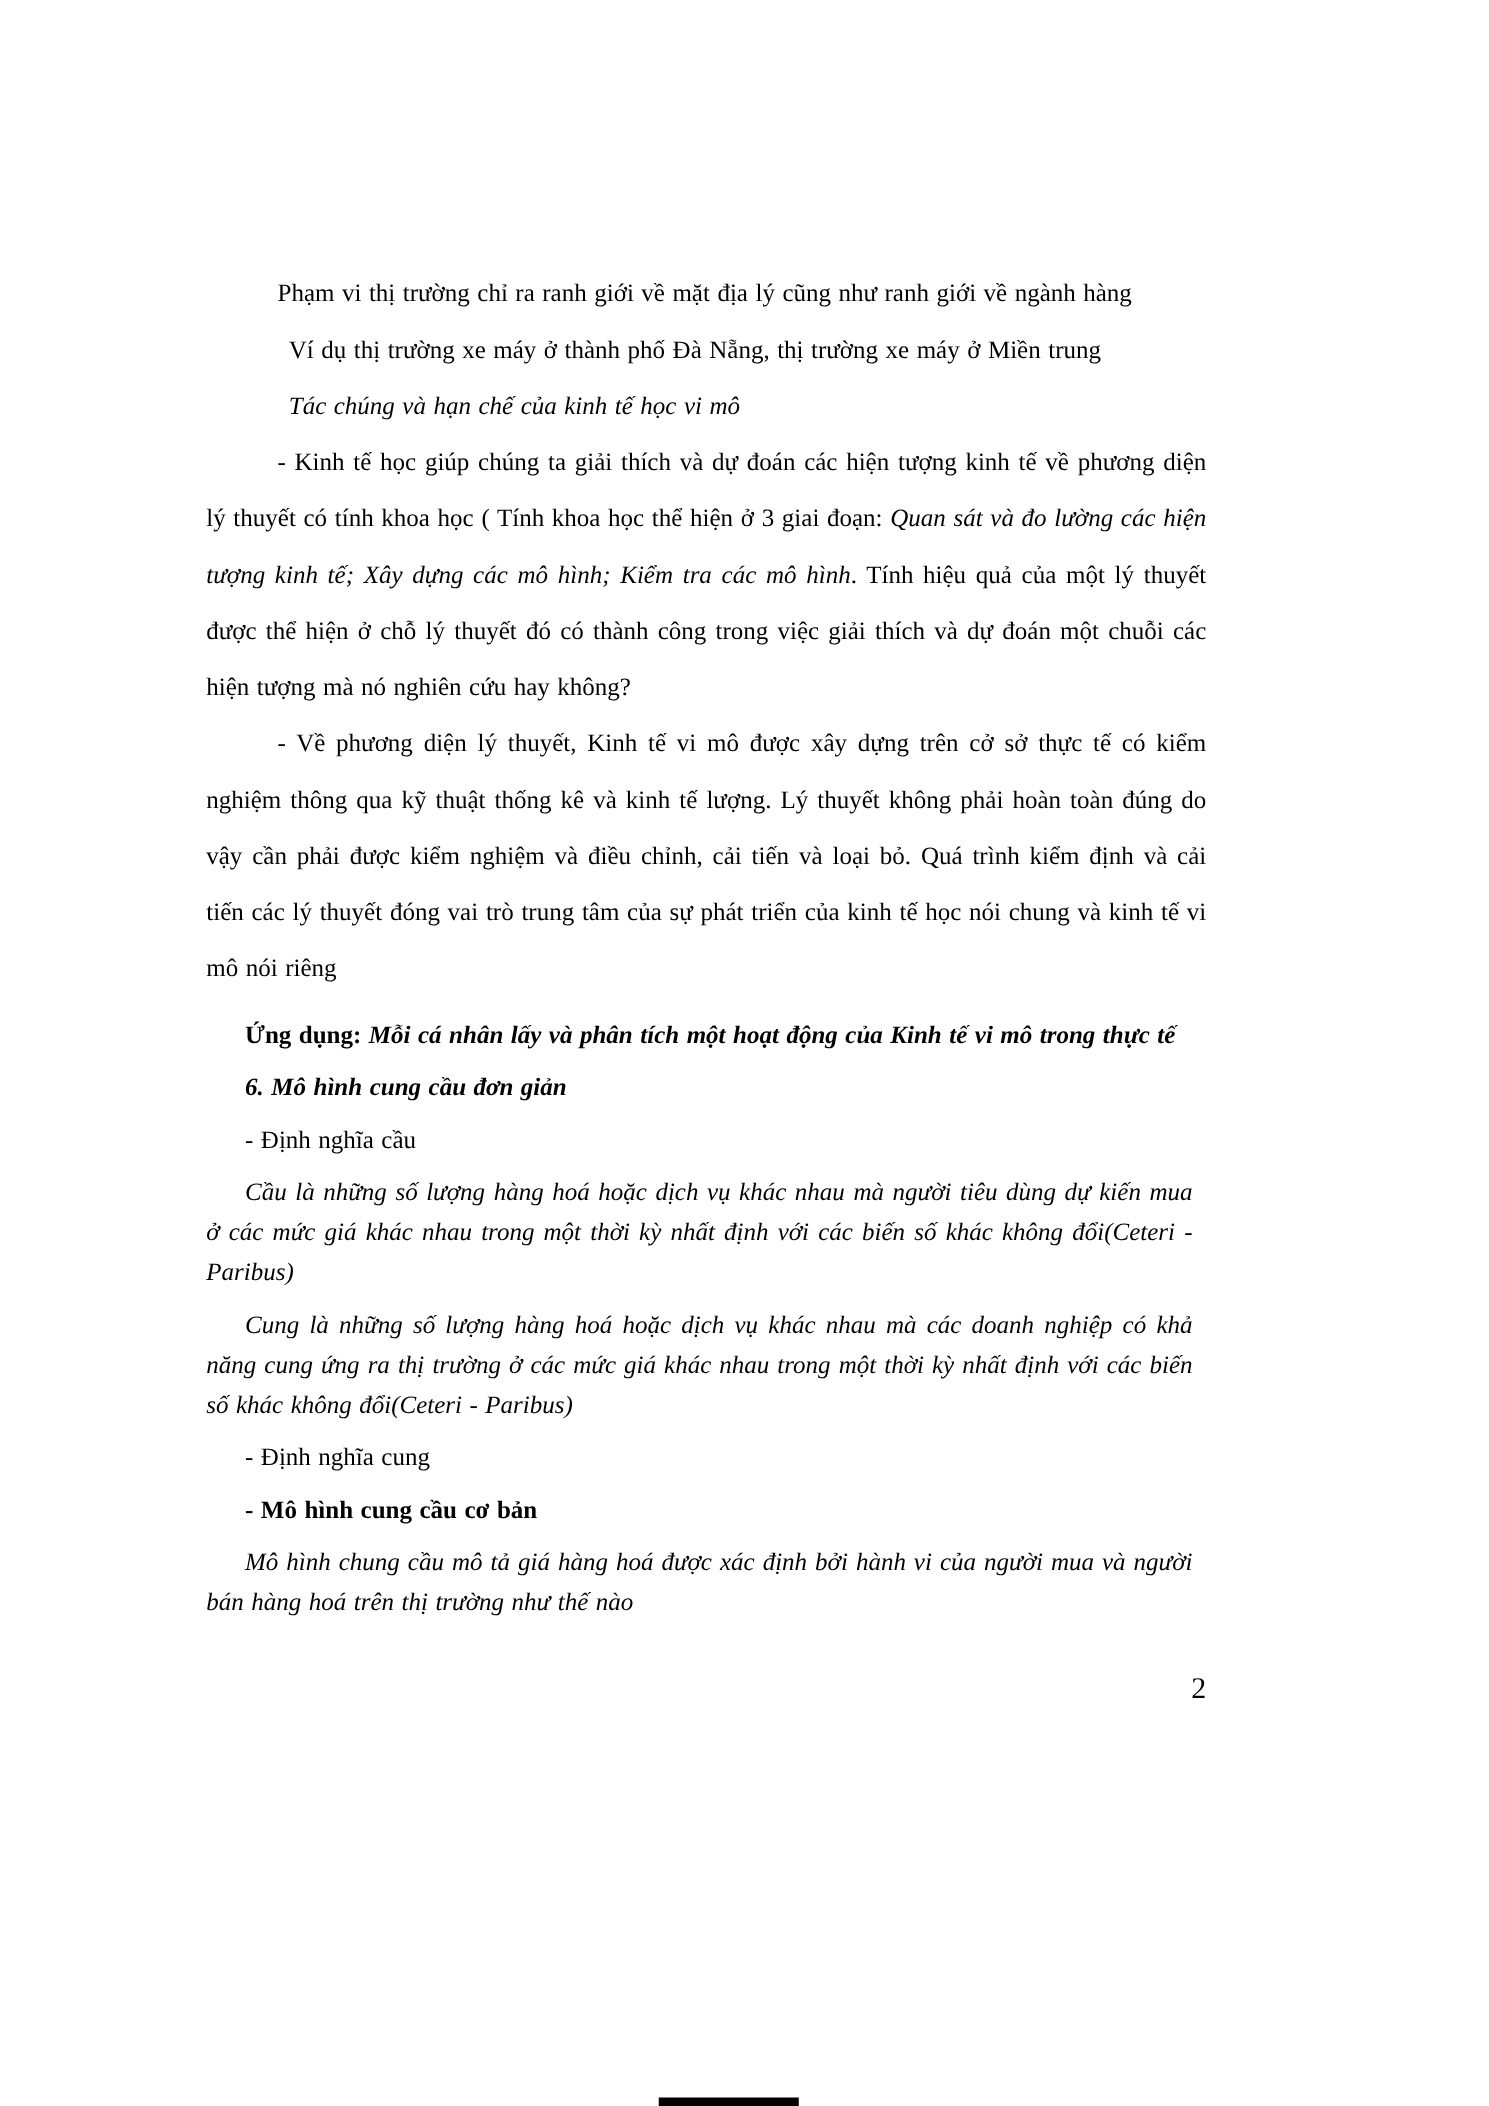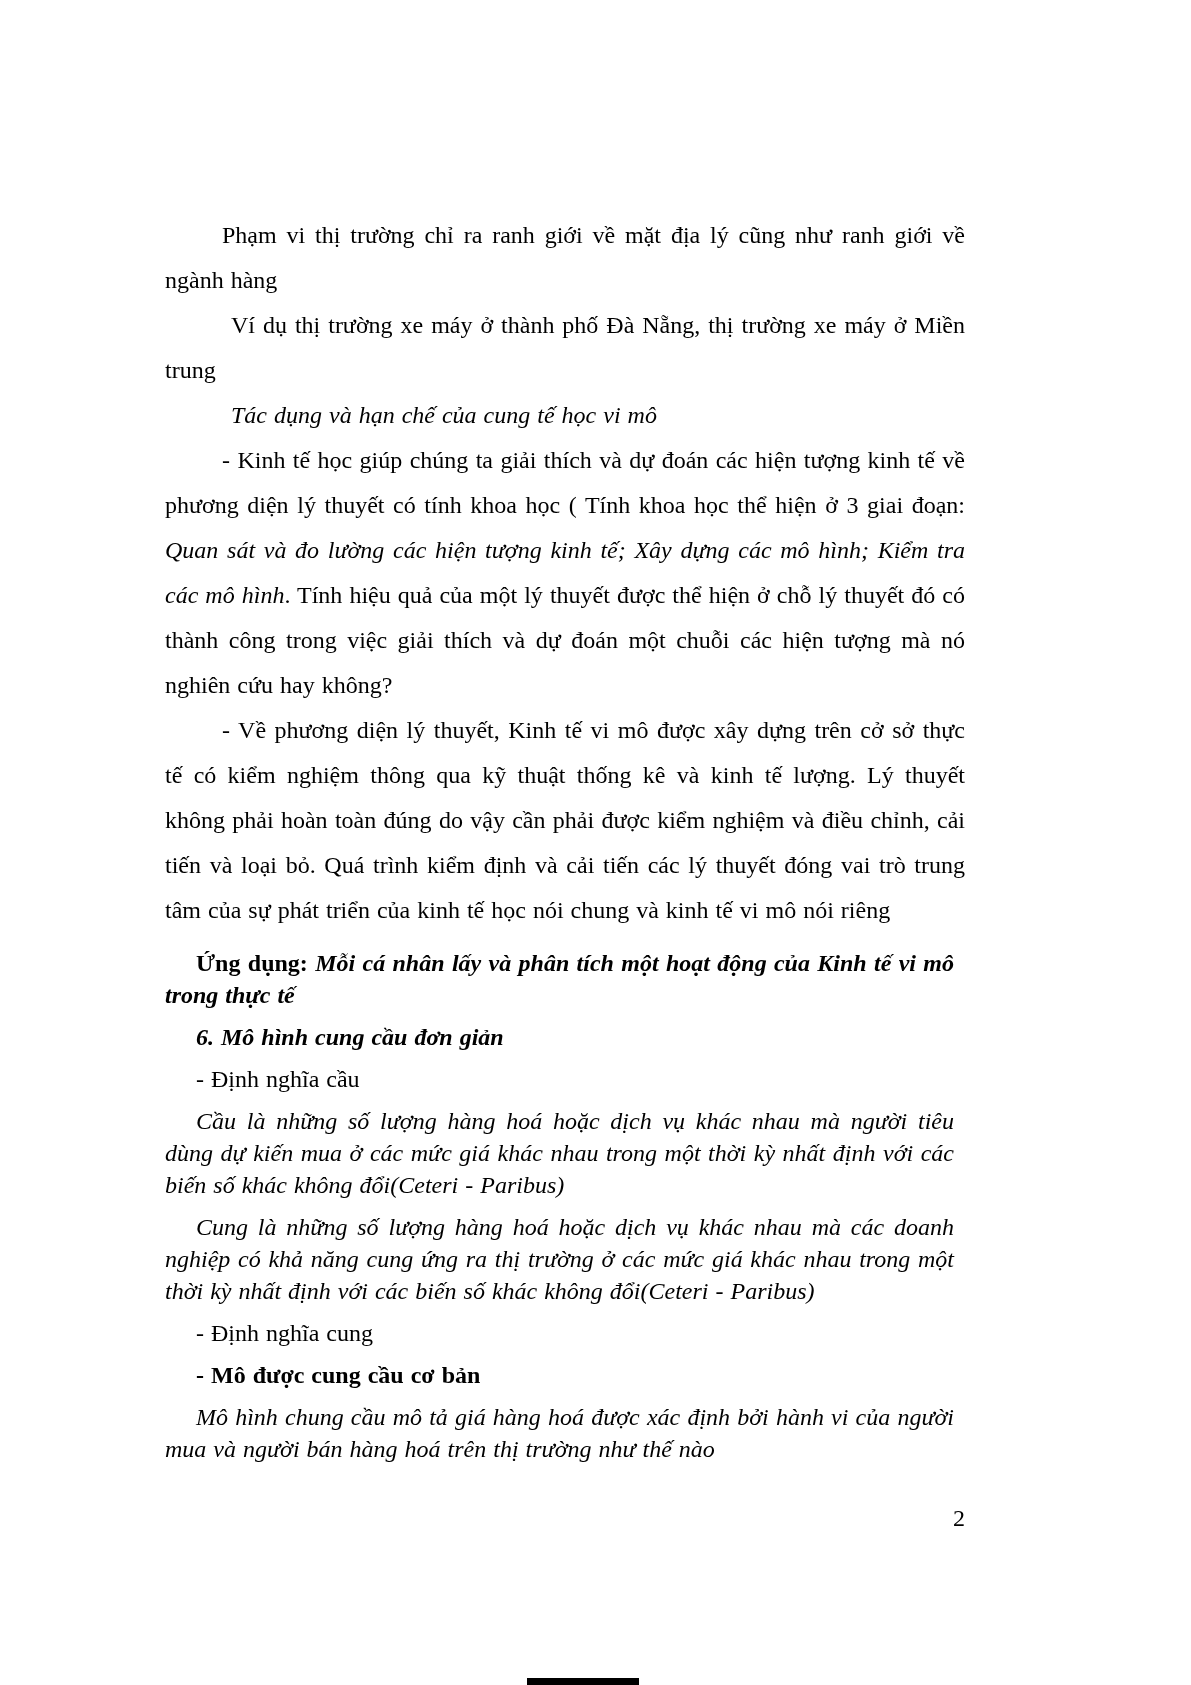--- a/index.html
+++ b/index.html
@@ -22,21 +22,21 @@
     height: 1685px;
     box-sizing: border-box;
     padding: 213px 226px 0 165px;
   }
   .doc-body {
     width: 800px;
   }
   p.para {
     margin: 0;
     padding: 0;
-    font-size: 24px;
+    font-size: 20px;
     text-align: justify;
     word-spacing: 1px;
   }
   p.sp    { line-height: 45px; margin: 0; }
   p.tight { line-height: 32px; margin: 10px 11px 0 0; }
   p.first-tight { margin-top: 14px; }
   .ind-lg { text-indent: 57px; }
   .ind-xl { text-indent: 66px; }
   .ind-md { text-indent: 31px; }
   span.b { font-weight: bold; }
@@ -57,29 +57,29 @@
     background: #000000;
   }
 </style>
 </head>
 <body>
 
 <div class="page">
   <div class="doc-body" id="doc-body">
       <p class="para sp ind-lg"><span>Phạm vi thị trường chỉ ra ranh giới về mặt địa lý cũng như ranh giới về ngành hàng</span></p>
       <p class="para sp ind-xl"><span>Ví dụ thị trường xe máy ở thành phố Đà Nẵng, thị trường xe máy ở Miền trung</span></p>
-      <p class="para sp ind-xl"><span class="i">Tác dụng và hạn chế của cung tế học vi mô</span></p>
+      <p class="para sp ind-xl"><span class="i">Tác chúng và hạn chế của kinh tế học vi mô</span></p>
       <p class="para sp ind-lg"><span>- Kinh tế học giúp chúng ta giải thích và dự đoán các hiện tượng kinh tế về phương diện lý thuyết có tính khoa học ( Tính khoa học thể hiện ở 3 giai đoạn: </span><span class="i">Quan sát và đo lường các hiện tượng kinh tế; Xây dựng các mô hình; Kiểm tra các mô hình</span><span>. Tính hiệu quả của một lý thuyết được thể hiện ở chỗ lý thuyết đó có thành công trong việc giải thích và dự đoán một chuỗi các hiện tượng mà nó nghiên cứu hay không?</span></p>
       <p class="para sp ind-lg"><span>- Về phương diện lý thuyết, Kinh tế vi mô được xây dựng trên cở sở thực tế có kiểm nghiệm thông qua kỹ thuật thống kê và kinh tế lượng. Lý thuyết không phải hoàn toàn đúng do vậy cần phải được kiểm nghiệm và điều chỉnh, cải tiến và loại bỏ. Quá trình kiểm định và cải tiến các lý thuyết đóng vai trò trung tâm của sự phát triển của kinh tế học nói chung và kinh tế vi mô nói riêng</span></p>
       <p class="para tight first-tight ind-md"><span class="b">Ứng dụng: </span><span class="b i">Mỗi cá nhân lấy và phân tích một hoạt động của Kinh tế vi mô trong thực tế</span></p>
       <p class="para tight ind-md"><span class="b i">6. Mô hình cung cầu đơn giản</span></p>
       <p class="para tight ind-md"><span>- Định nghĩa  cầu</span></p>
       <p class="para tight ind-md"><span class="i">Cầu là những số lượng hàng hoá hoặc dịch vụ khác nhau mà người tiêu dùng dự kiến mua ở các  mức giá khác nhau  trong một thời kỳ nhất định với các biến số khác không đổi(Ceteri - Paribus)</span></p>
       <p class="para tight ind-md"><span class="i">Cung là những số lượng hàng hoá hoặc dịch vụ khác nhau mà các doanh nghiệp có khả năng cung ứng ra thị trường  ở các  mức giá khác nhau  trong một thời kỳ nhất định với các biến số khác không đổi(Ceteri - Paribus)</span></p>
       <p class="para tight ind-md"><span>- Định nghĩa cung</span></p>
-      <p class="para tight ind-md"><span class="b">- Mô được cung cầu cơ bản</span></p>
+      <p class="para tight ind-md"><span class="b">- Mô hình cung cầu cơ bản</span></p>
       <p class="para tight ind-md"><span class="i">Mô hình chung cầu mô tả giá hàng hoá được xác định bởi hành vi của người mua và người bán hàng hoá trên thị trường như  thế nào</span></p>
     </div>
   <div class="footer">
     <span>2</span>
   </div>
   <div class="bottom-artifact"></div>
 </div>
 
 </body></html>

